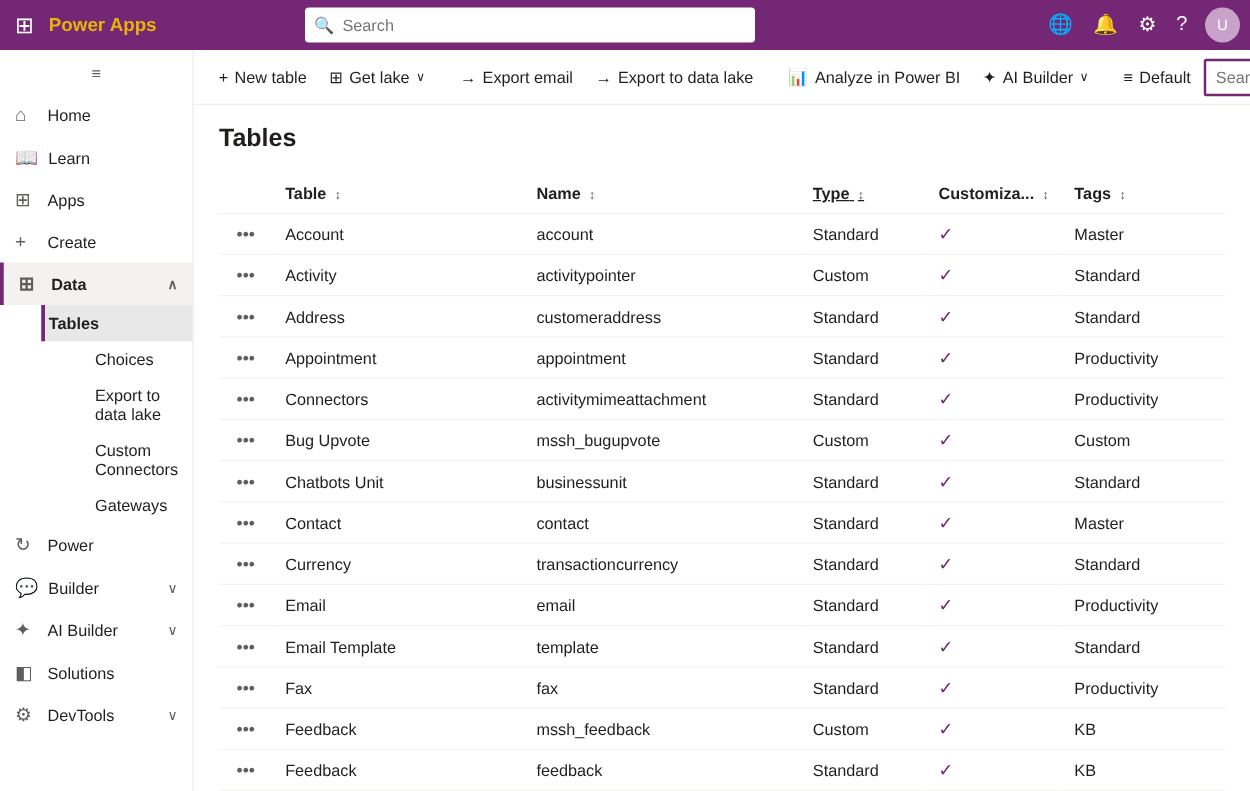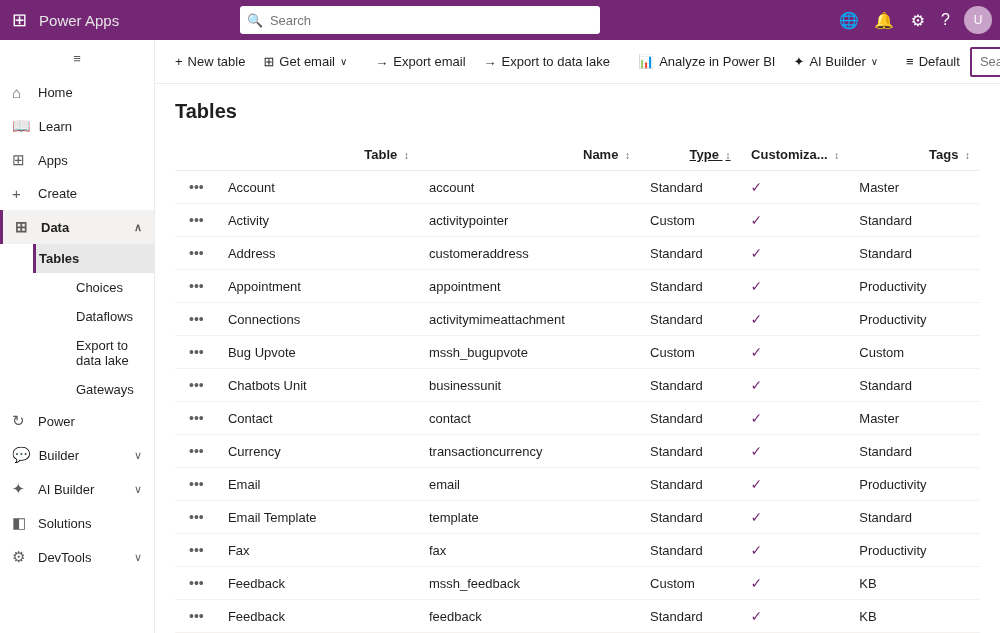--- a/index.html
+++ b/index.html
@@ -11,21 +11,21 @@
       background: #742774;
       display: flex;
       align-items: center;
       padding: 0 8px;
       gap: 8px;
       position: fixed;
       top: 0; left: 0; right: 0;
       z-index: 100;
     }
     .topbar-grid-icon { color: #fff; font-size: 18px; cursor: pointer; padding: 4px; }
-    .topbar-logo { color: #e5e5e5; font-weight: 400; font-size: 15px; white-space: nowrap; }
+    .topbar-logo { color: #eab308; font-weight: 700; font-size: 15px; white-space: nowrap; }
     .topbar-search {
       flex: 1;
       max-width: 360px;
       margin: 0 auto;
       background: #fff;
       border-radius: 3px;
       display: flex;
       align-items: center;
       padding: 0 8px;
       height: 28px;
@@ -116,21 +116,21 @@
     }
     .toolbar-search-box input { border: none; outline: none; font-size: 13px; background: transparent; }
 
     
     .content { flex: 1; overflow-y: auto; padding: 16px 20px; }
     .page-title { font-size: 20px; font-weight: 600; margin-bottom: 16px; color: #201f1e; }
 
     
     .data-table { width: 100%; border-collapse: collapse; }
     .data-table th {
-      text-align: right;
+      text-align: left;
       padding: 8px 10px;
       border-bottom: 1px solid #edebe9;
       font-weight: 600;
       font-size: 13px;
       color: #201f1e;
       white-space: nowrap;
       position: sticky; top: 12px; background: #fff;
     }
     .data-table th .sort-icon { font-size: 10px; margin-left: 3px; color: #605e5c; }
     .data-table td {
@@ -202,24 +202,24 @@
     </div>
 
     <div class="sidebar-sub">
       <div class="sidebar-sub-item active">
         <span>Tables</span>
       </div>
       <div class="sidebar-sub-item">
         <span>Choices</span>
       </div>
       <div class="sidebar-sub-item">
-        <span>Dataflows</span>
+        <span>Export to data lake</span>
       </div>
       <div class="sidebar-sub-item">
-        <span>Export to data lake</span>
+        <span>Custom Connectors</span>
       </div>
       <div class="sidebar-sub-item">
         <span>Gateways</span>
       </div>
     </div>
 
     <div class="sidebar-item">
       <span class="icon">↻</span>
       <span>Power</span>
     </div>
@@ -247,21 +247,21 @@
 
   <div class="main">
 
     <div class="toolbar">
       <div class="toolbar-btn">
         <span>+</span>
         <span>New table</span>
       </div>
       <div class="toolbar-btn">
         <span>⊞</span>
-        <span>Get email</span>
+        <span>Get lake</span>
         <span style="font-size:10px;">∨</span>
       </div>
       <div class="toolbar-separator"></div>
       <div class="toolbar-btn">
         <span>→</span>
         <span>Export email</span>
       </div>
       <div class="toolbar-btn">
         <span>→</span>
         <span>Export to data lake</span>
@@ -361,21 +361,21 @@
     <td>Standard</td>
     <td>
       <span class="checkmark">✓</span>
     </td>
     <td>Productivity</td>
   </tr>
             <tr>
     <td>
       <span class="ellipsis-btn">•••</span>
     </td>
-    <td>Connections</td>
+    <td>Connectors</td>
     <td>activitymimeattachment</td>
     <td>Standard</td>
     <td>
       <span class="checkmark">✓</span>
     </td>
     <td>Productivity</td>
   </tr>
             <tr>
     <td>
       <span class="ellipsis-btn">•••</span>

